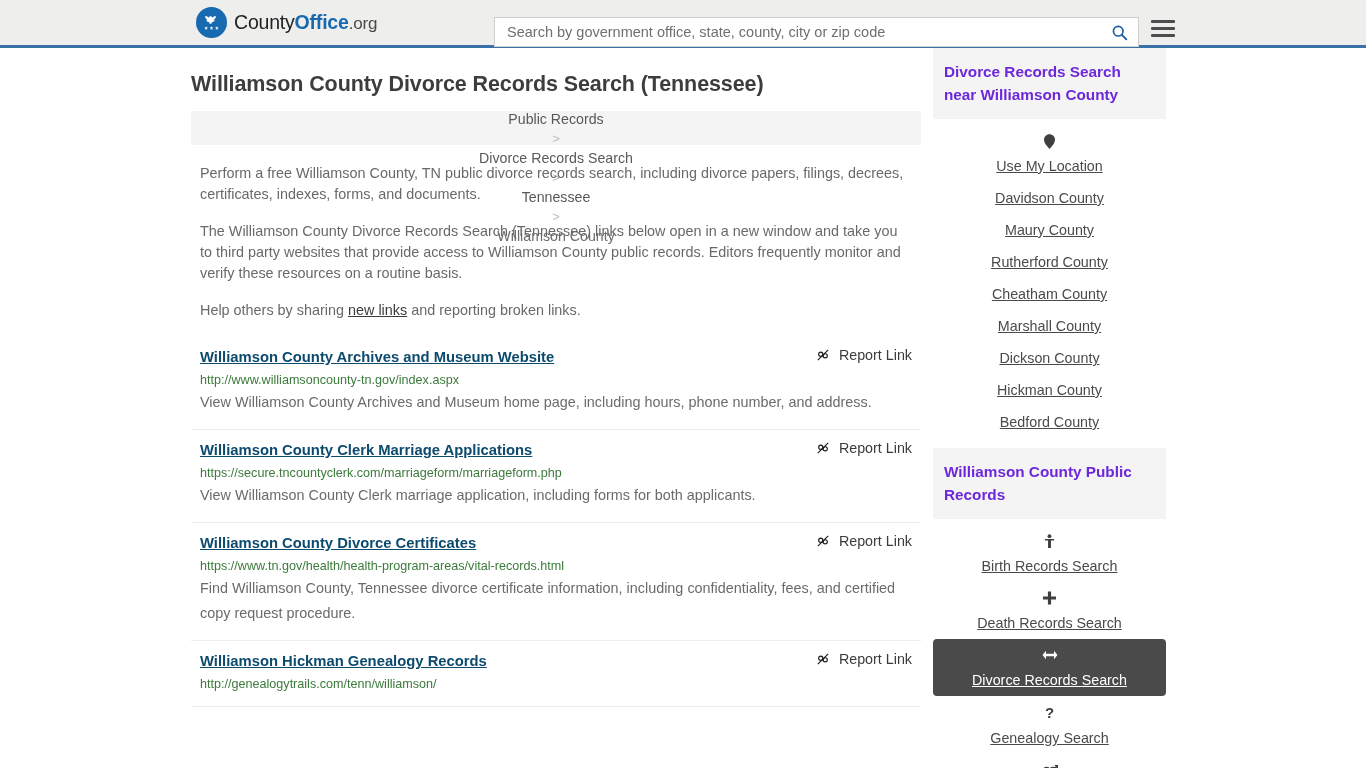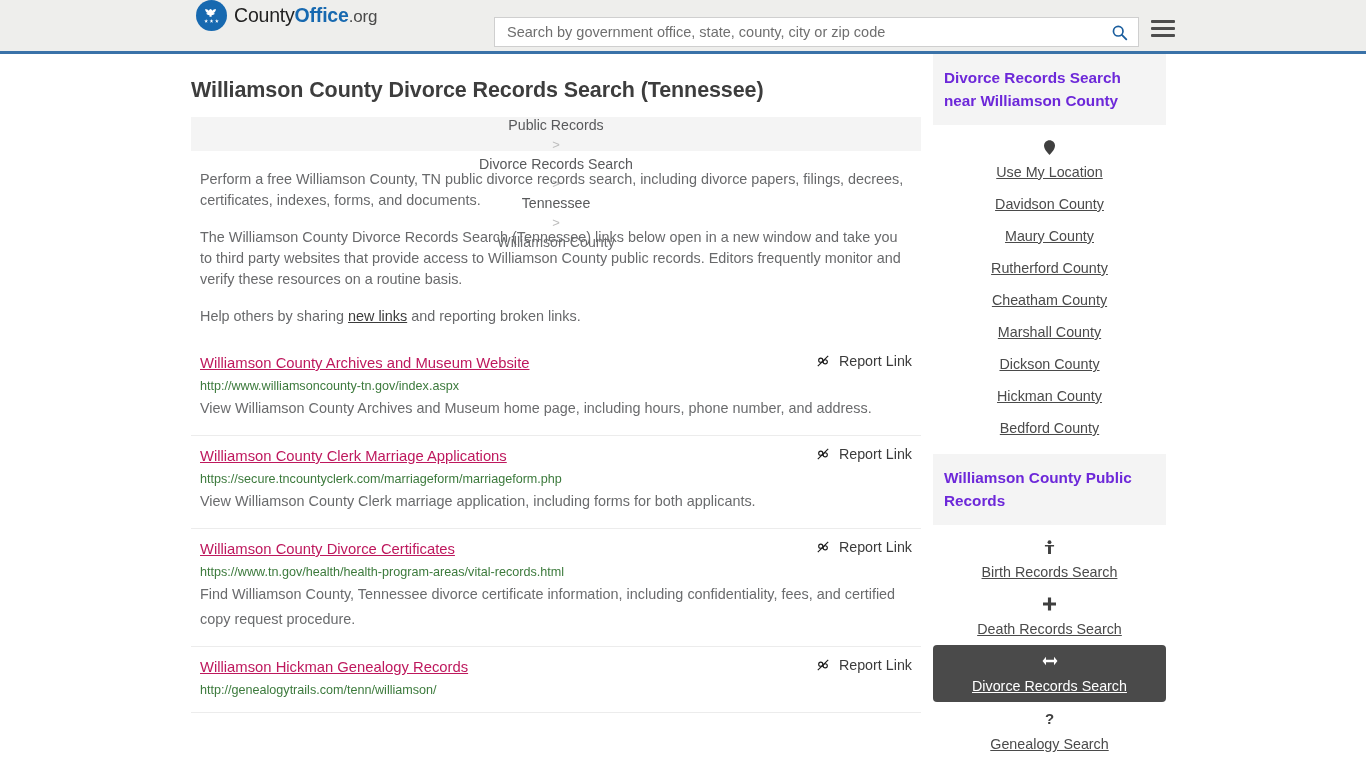--- a/index.html
+++ b/index.html
@@ -7,25 +7,25 @@
     margin: 0; padding: 0;
     width: 1366px; height: 768px;
     overflow: hidden;
     background: #ffffff;
     font-family: "Liberation Sans", sans-serif;
     -webkit-font-smoothing: antialiased;
   }
 
   
   .site-header {
-    height: 54px;
+    height: 48px;
     background: #eeeeec;
     border-bottom: 3px solid #3a72a8;
     display: flex;
-    align-items: flex-start;
+    align-items: center;
     position: relative;
   }
   .brand {
     display: flex; align-items: center;
     margin-left: 196px;
     gap: 7px;
   }
   .brand-mark {
     width: 31px; height: 31px;
     border-radius: 50%;
@@ -151,22 +151,22 @@
     position: relative;
   }
   .result:first-of-type { border-top: 1px solid #ececec; padding-top: 14px; }
   .result-head {
     display: flex;
     align-items: flex-start;
     justify-content: space-between;
   }
   .result-title {
     font-size: 14.8px;
-    font-weight: normal;
-    color: #be185d;
+    font-weight: bold;
+    color: #0c4a6e;
     text-decoration: underline;
     cursor: pointer;
     line-height: 20px;
   }
   .report {
     display: flex;
     align-items: center;
     gap: 8px;
     color: #3b3b3b;
     font-size: 14.3px;

